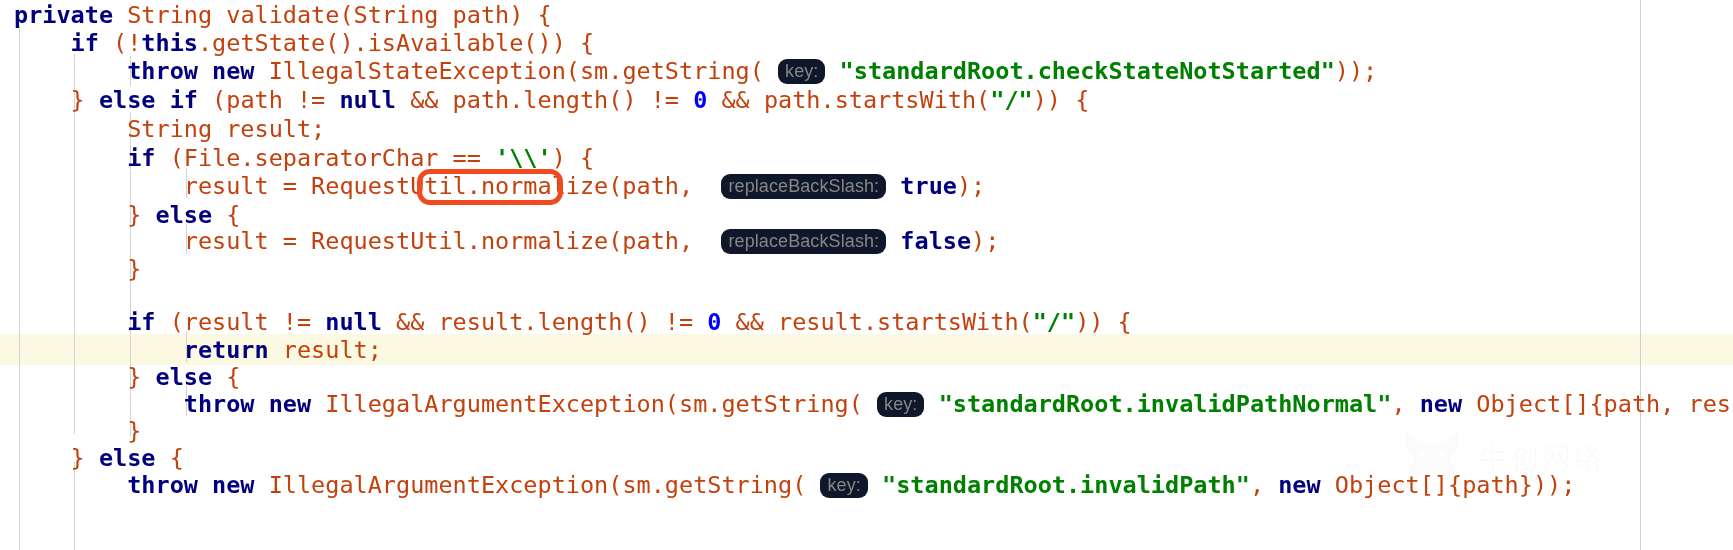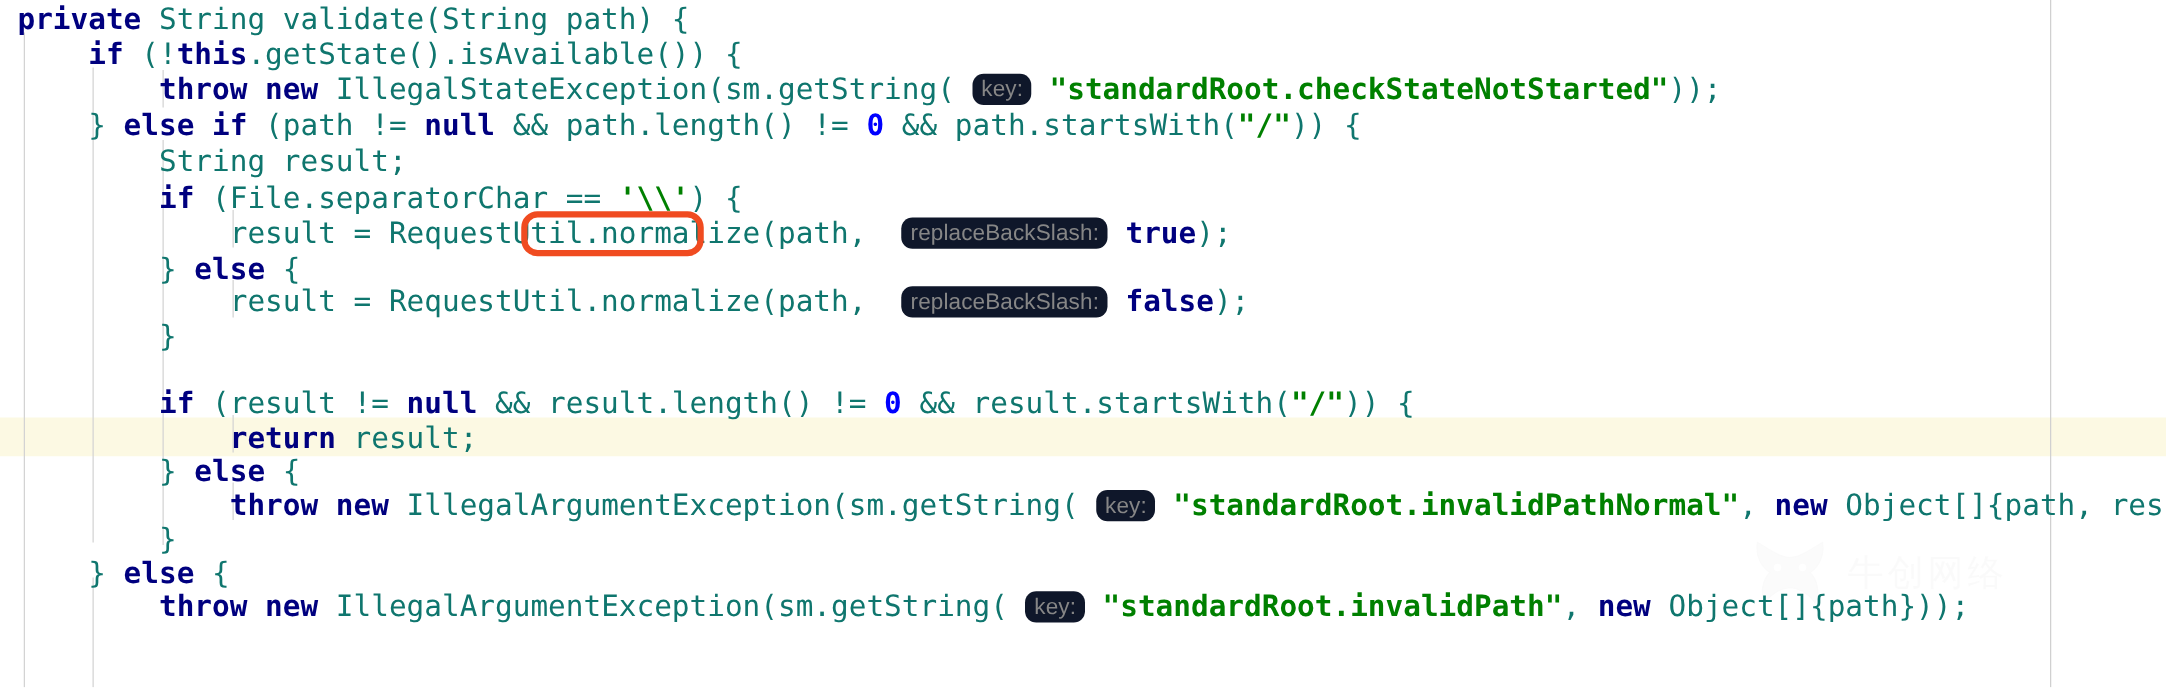--- a/index.html
+++ b/index.html
@@ -63,21 +63,21 @@
     white-space: pre;
     font-family: "DejaVu Sans Mono", monospace;
     font-size: 23.5px;
     color: #2b2b2b;
     letter-spacing: 0px;
   }
   .tok { font-family: "DejaVu Sans Mono", monospace; }
   .kw    { color: #00007f; font-weight: bold; }
   .str   { color: #008000; font-weight: bold; }
   .num   { color: #0000ff; font-weight: bold; }
-  .plain { color: #0f766e; }
+  .plain { color: #c2410c; }
 
   
   .hint {
     font-family: "Liberation Sans", sans-serif;
     font-size: 18px;
     font-weight: normal;
     color: #868686;
     background: #0f172a;
     border-radius: 9px;
     padding: 2px 7px 3px 7px;

